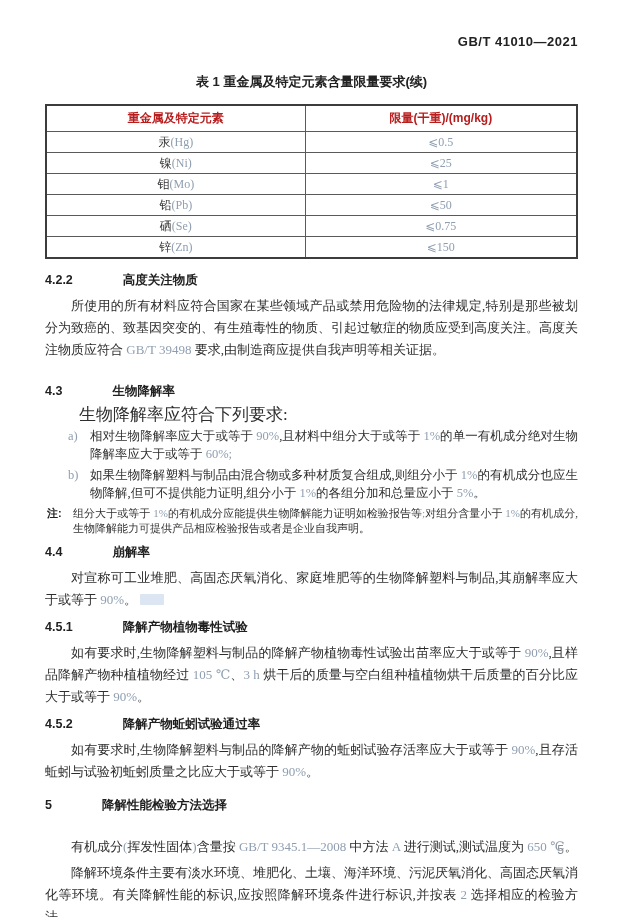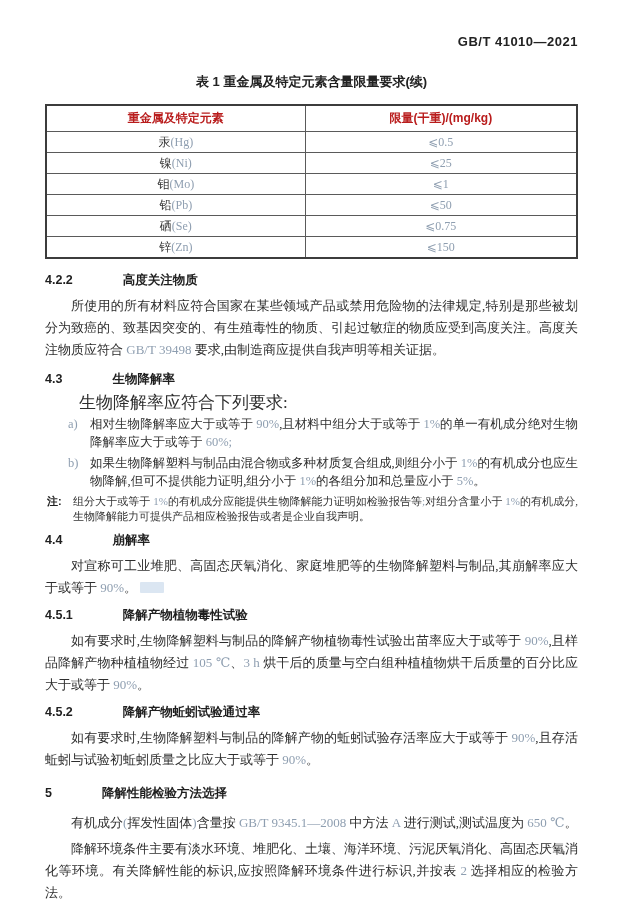--- a/index.html
+++ b/index.html
@@ -51,21 +51,21 @@
     font-weight:bold;color:#1f1f1f;
   }
   .note .note-text{flex:1;text-align:justify;color:#333;}
   .lat{color:#8e9eb0;}
   .smudge{
     display:inline-block;width:24px;height:11px;margin-left:3px;
     background:#cfdeed;opacity:.75;border-radius:1px;vertical-align:-1px;
   }
   .mt8{margin-top:8px;}
   .mt14{margin-top:14px;}
-  .mt10{margin-top:10px;}
+  .mt10{margin-top:22px;}
   .mt0{margin-top:4px;}
   .page-num{
     position:absolute;top:843px;right:58px;font-size:12px;color:#8d8d8d;
     font-family:"Liberation Sans","DejaVu Sans",sans-serif;
   }
 </style>
 </head>
 <body>
 
 <div class="page">

